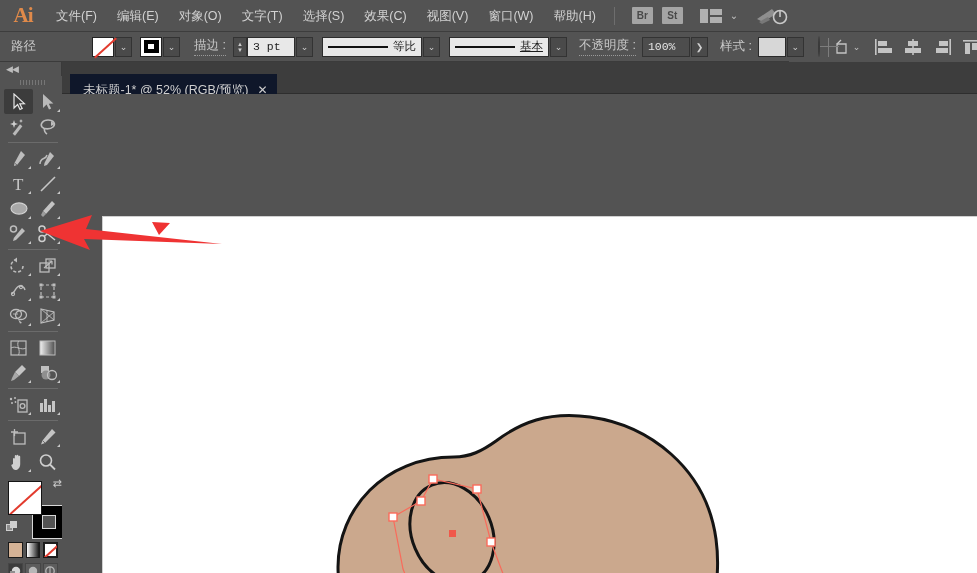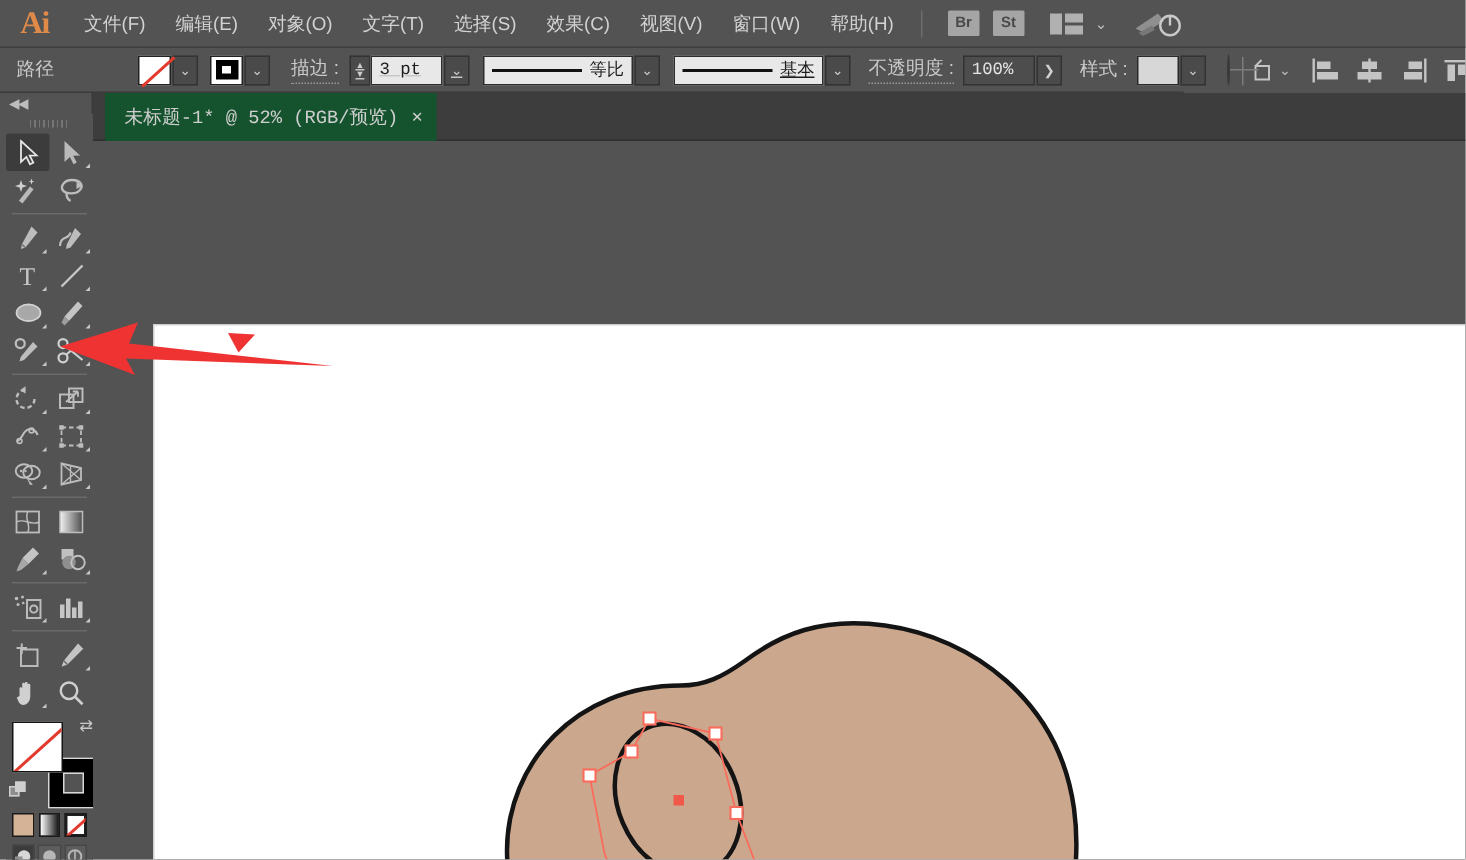--- a/index.html
+++ b/index.html
@@ -106,23 +106,23 @@
   .globe:before,.globe:after{ content:''; position:absolute; background:#7d7d7d; }
   .globe:before{ left:9px; top:1px; width:1px; height:19px; }
   .globe:after{ left:1px; top:9px; width:19px; height:1px; }
 
   
   .tabbar{
     position:absolute; left:62px; top:62px; width:915px; height:32px;
     background:#3d3d3d; border-bottom:1px solid #2e2e2e;
   }
   .doctab{
-    position:absolute; left:8px; top:0; height:32px;
-    background:#14532d; display:flex; align-items:center; padding:0 9px 0 13px;
-    color:#cfcfcf; font-size:12.5px; gap:9px; white-space:nowrap;font-family:Liberation Mono, monospace;
+    position:absolute; left:8px; top:12px; height:32px;
+    background:#0f172a; display:flex; align-items:center; padding:0 9px 0 13px;
+    color:#cfcfcf; font-size:12.5px; gap:9px; white-space:nowrap;
   }
   .tabclose{ color:#cfcfcf; font-size:12px; line-height:1; cursor:pointer; }
 
   
   .leftcol{
     position:absolute; left:0; top:62px; width:62px; height:511px;
     background:#535353; border-right:1px solid #3a3a3a;
   }
   .collapse{
     height:14px; display:flex; align-items:center; padding-left:6px;
@@ -256,21 +256,21 @@
       <div class="swatch-stroke">
           <b>
             <i></i>
           </b>
         </div>
       <div class="dd">⌄</div>
     </div>
 
     <div class="cb-label dotted" style="margin:0 7px 0 14px;">描边 :</div>
 
-    <div style="display:flex;align-items:center;text-decoration:underline;">
+    <div style="display:flex;align-items:center;">
       <div class="stepper">
           <span>▲</span>
           <span>▼</span>
         </div>
       <div class="txtfield" style="width:48px;">3 pt</div>
       <div class="dd">⌄</div>
     </div>
 
     <div style="display:flex;margin-left:9px;">
       <div class="combo" style="width:100px;">

